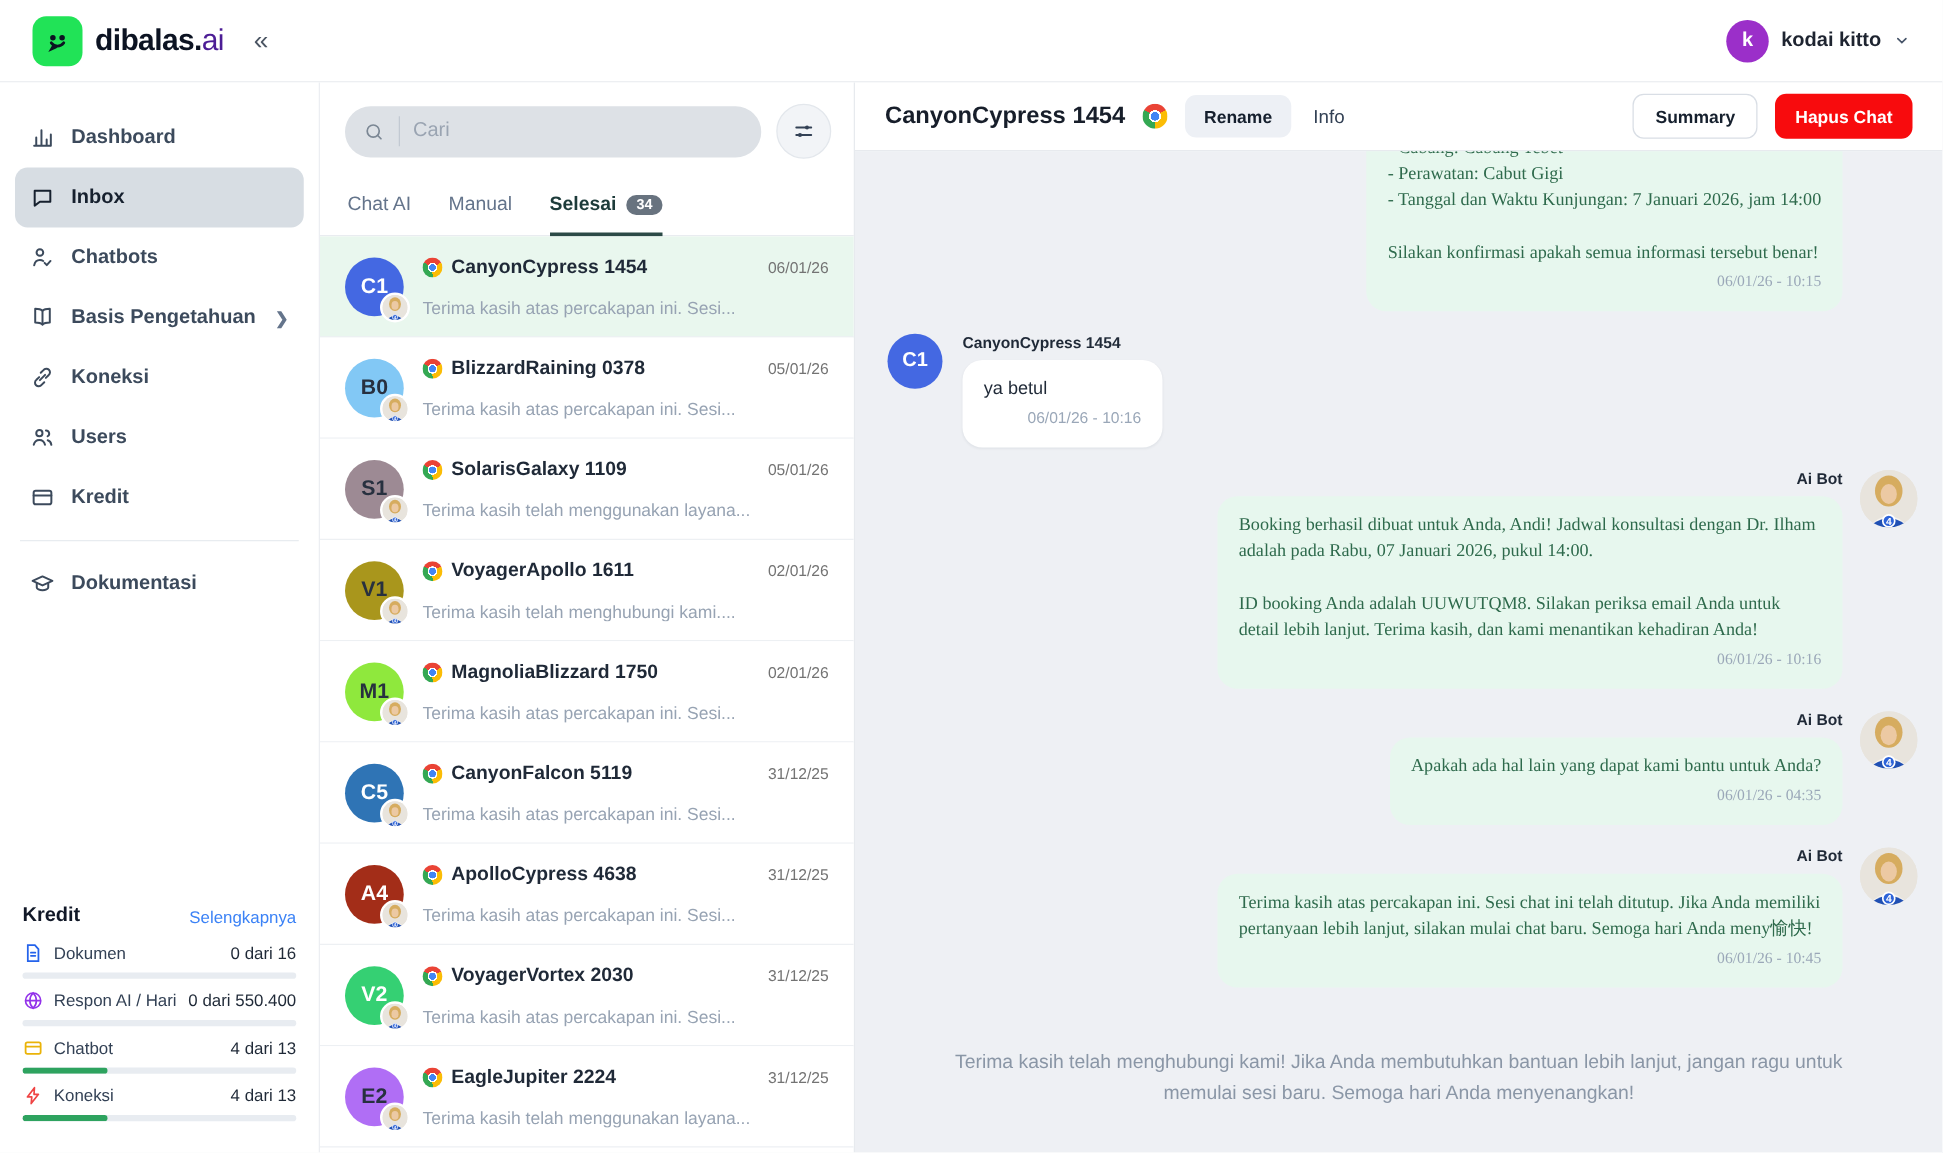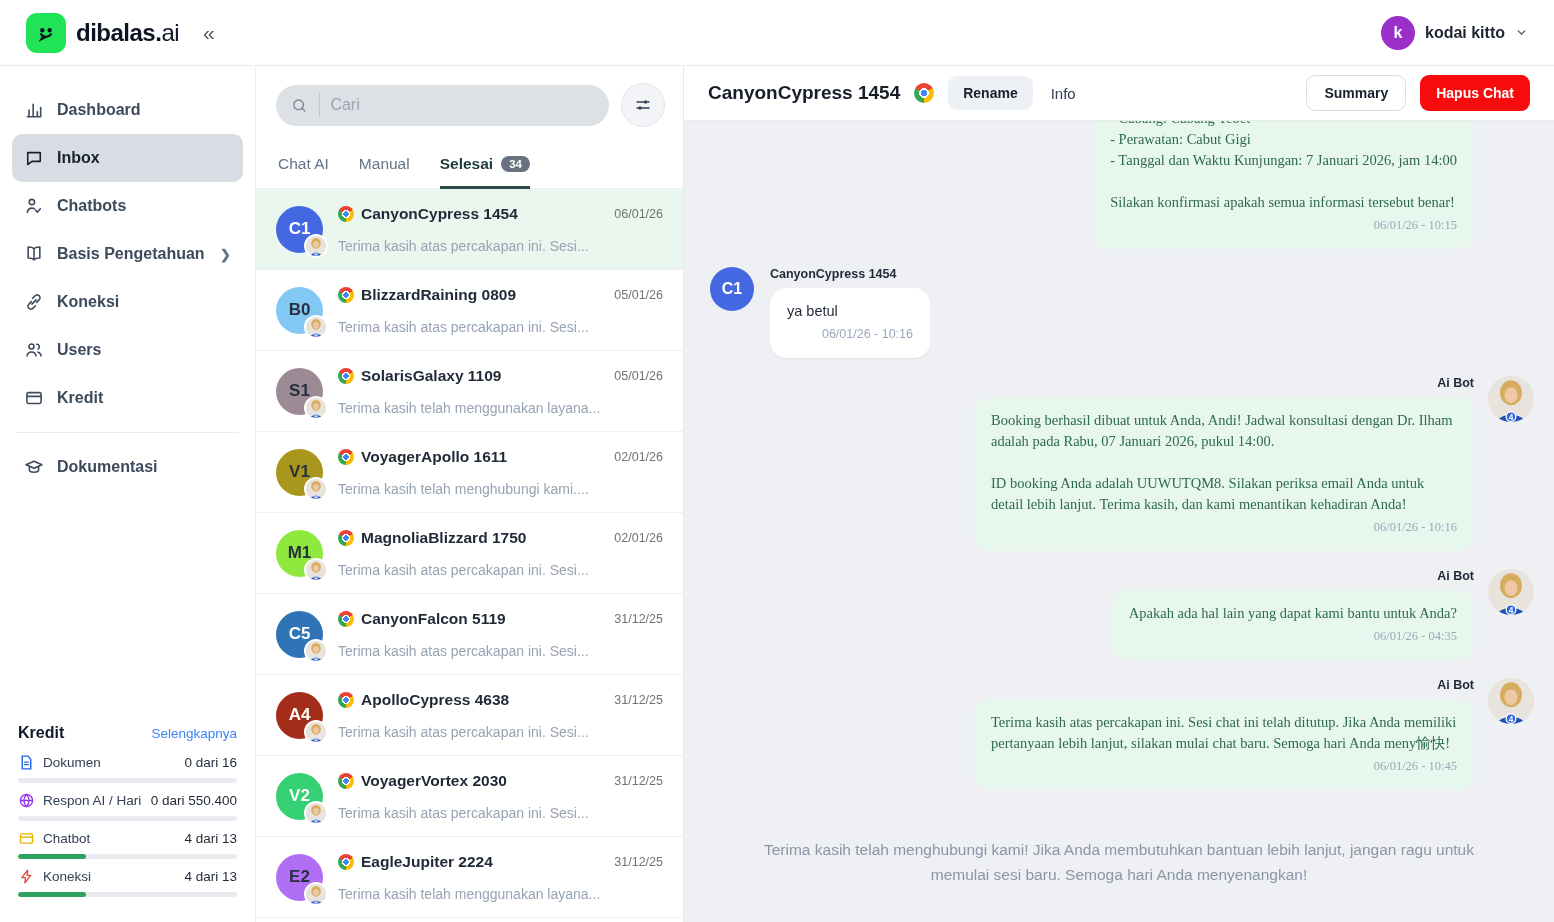--- a/index.html
+++ b/index.html
@@ -7,21 +7,21 @@
     font-family:"Liberation Sans", sans-serif; color:#1e2430; }
 
   
   .topbar { height:66px; background:#fff; border-bottom:1px solid #e7eaee;
     display:flex; align-items:center; justify-content:space-between; padding:0 26px; }
   .brand { display:flex; align-items:center; gap:10px; }
   .logo-box { width:40px; height:40px; border-radius:11px; background:#21e357;
     display:flex; align-items:center; justify-content:center; }
   .brand-text { font-size:24px; letter-spacing:-0.5px; }
   .brand-bold { font-weight:800; color:#0c1322; }
-  .brand-light { font-weight:400; color:#0f172a; }
+  .brand-light { font-weight:400; color:#4c1d95; }
   .collapse { font-size:21px; color:#4b5563; margin-left:14px; cursor:pointer; }
   .user-chip { display:flex; align-items:center; gap:10px; cursor:pointer; }
   .user-avatar { width:34px; height:34px; border-radius:50%; background:#9b2fc9;
     color:#fff; font-size:16px; font-weight:600; display:flex; align-items:center; justify-content:center; }
   .user-name { font-size:16px; font-weight:700; color:#1e2430; }
   .chev { color:#475569; font-size:12px; }
 
   .app { display:flex; height:856px; }
 
   
@@ -362,21 +362,21 @@
                 <ellipse cx="24" cy="20" rx="6.8" ry="8.3" fill="#ecc9a3"></ellipse>
                 <path d="M7 48 Q24 29 41 48 Z" fill="#f5f3ef"></path>
                 <path d="M10.5 45 Q24 35.5 37.5 45 L37.5 48 L10.5 48 Z" fill="#2050b4"></path>
                 <circle cx="24" cy="42.5" r="5" fill="#2d63d8" stroke="#fff" stroke-width="1.4"></circle>
                 <text x="24" y="45.6" font-size="8.6" font-weight="bold" fill="#fff" text-anchor="middle">4</text>
               </svg></div>
           </div>
           <div class="li-main">
             <div class="li-row1">
               <span class="chrome sm"></span>
-              <span class="li-name">BlizzardRaining 0809</span>
+              <span class="li-name">BlizzardRaining 0378</span>
               <span class="li-date">05/01/26</span>
             </div>
             <div class="li-preview">Terima kasih atas percakapan ini. Sesi...</div>
           </div>
         </div>
         <div class="chat-item">
           <div class="li-avatar-wrap">
             <div class="li-avatar" style="background:#9d8a94;color:#27303f">S1</div>
             <div class="li-mini"><svg width="100%" height="100%" viewBox="0 0 48 48">
                 <rect width="48" height="48" fill="#e8e4dd"></rect>

